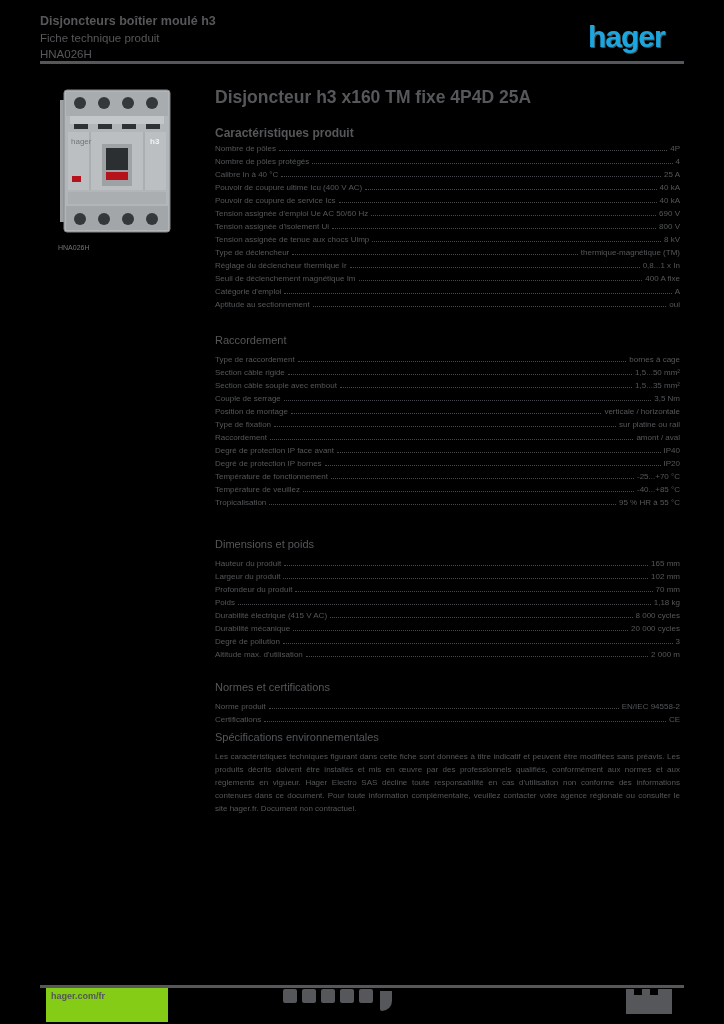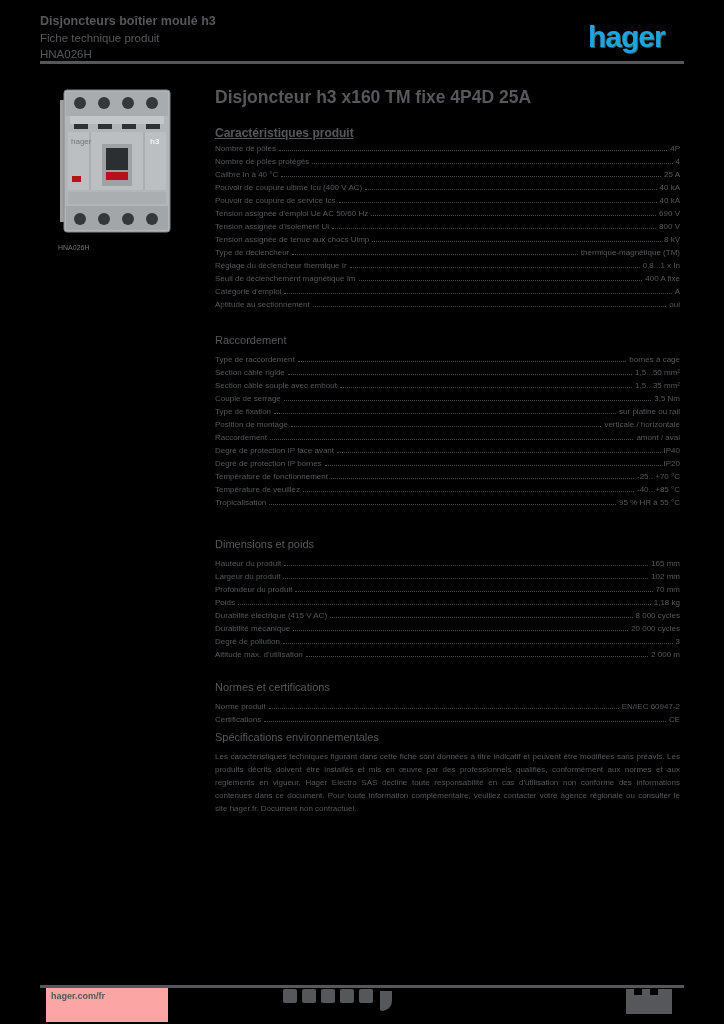--- a/index.html
+++ b/index.html
@@ -21,38 +21,38 @@
   }
   .hdr-rule{position:absolute;left:40px;top:61px;width:644px;height:3px;background:#55575a;}
 
   
   .photo-wrap{position:absolute;left:58px;top:86px;width:118px;height:150px;}
   .photo-caption{position:absolute;left:58px;top:243px;font-size:7px;line-height:9px;color:#707376;}
 
   
   .main-col{position:absolute;left:215px;top:86px;width:465px;}
   .title{font-size:17.5px;font-weight:bold;line-height:22px;color:#55575a;margin:0;white-space:nowrap;}
-  .subtitle{font-size:12px;font-weight:bold;line-height:14px;color:#55575a;margin:18px 0 0 0;text-decoration:underline;}
+  .subtitle{font-size:12px;font-weight:bold;line-height:14px;color:#55575a;margin:18px 0 0 0;}
 
   .spec-section .rows{margin-top:0;}
   #sec-general{}
   #sec-connection{margin-top:24px;}
   #sec-dimensions{margin-top:30px;}
   #sec-standards{margin-top:21px;}
   #sec-environment{margin-top:6px;}
   .section-heading{font-size:11px;font-weight:normal;line-height:14px;color:#55575a;margin-bottom:4px;}
   .spec-row{display:flex;align-items:flex-end;height:13px;font-size:8px;color:#55575a;}
   .spec-row .lab{white-space:nowrap;}
   .spec-row .leader{flex:1;border-bottom:1px dotted #46484c;margin:0 3px 2px 3px;min-width:8px;}
   .spec-row .val{white-space:nowrap;text-align:center;}
   .disclaimer{margin-top:6px;font-size:8px;line-height:13px;color:#55575a;text-align:justify;}
 
   
   .ftr-rule{position:absolute;left:40px;top:985px;width:644px;height:3px;background:#55575a;}
-  .site-box{position:absolute;left:46px;top:988px;width:122px;height:34px;background:#fca5a5;}
+  .site-box{position:absolute;left:46px;top:988px;width:122px;height:34px;background:#84cc16;}
   .site-link{display:block;padding:3px 5px;font-size:9px;color:#54565a;text-decoration:none;font-weight:bold;}
   .social-row{position:absolute;left:283px;top:989px;display:flex;gap:5px;align-items:flex-start;}
   .soc{width:14px;height:14px;background:#55575a;border-radius:2px;display:inline-block;}
   .soc-tail{width:12px;height:20px;background:#55575a;border-radius:0 0 10px 2px;margin-left:2px;transform:translateY(2px);}
   .qr-block{position:absolute;left:626px;top:989px;width:46px;height:25px;background:#55575a;}
   .qr-block i{position:absolute;top:0;width:8px;height:6px;background:#000;display:block;}
   .qr-block i.n1{left:8px;} .qr-block i.n2{left:24px;}
 </style>
 </head>
 <body>
@@ -190,28 +190,28 @@
               <span class="lab">Section câble souple avec embout</span>
               <span class="leader"></span>
               <span class="val">1,5...35 mm²</span>
             </div>
             <div class="spec-row">
               <span class="lab">Couple de serrage</span>
               <span class="leader"></span>
               <span class="val">3,5 Nm</span>
             </div>
             <div class="spec-row">
+              <span class="lab">Position de montage</span>
+              <span class="leader"></span>
+              <span class="val">verticale / horizontale</span>
+            </div>
+            <div class="spec-row">
               <span class="lab">Type de fixation</span>
               <span class="leader"></span>
               <span class="val">sur platine ou rail</span>
-            </div>
-            <div class="spec-row">
-              <span class="lab">Position de montage</span>
-              <span class="leader"></span>
-              <span class="val">verticale / horizontale</span>
             </div>
             <div class="spec-row">
               <span class="lab">Raccordement</span>
               <span class="leader"></span>
               <span class="val">amont / aval</span>
             </div>
             <div class="spec-row">
               <span class="lab">Degré de protection IP face avant</span>
               <span class="leader"></span>
               <span class="val">IP40</span>
@@ -282,21 +282,21 @@
               <span class="val">2 000 m</span>
             </div>
           </div>
         </div>
         <div class="spec-section" id="sec-standards">
           <div class="section-heading">Normes et certifications</div>
           <div class="rows">
             <div class="spec-row">
               <span class="lab">Norme produit</span>
               <span class="leader"></span>
-              <span class="val">EN/IEC 60947-2</span>
+              <span class="val">EN/IEC 94558-2</span>
             </div>
             <div class="spec-row">
               <span class="lab">Certifications</span>
               <span class="leader"></span>
               <span class="val">CE</span>
             </div>
           </div>
         </div>
         <div class="spec-section" id="sec-environment">
           <div class="section-heading">Spécifications environnementales</div>

